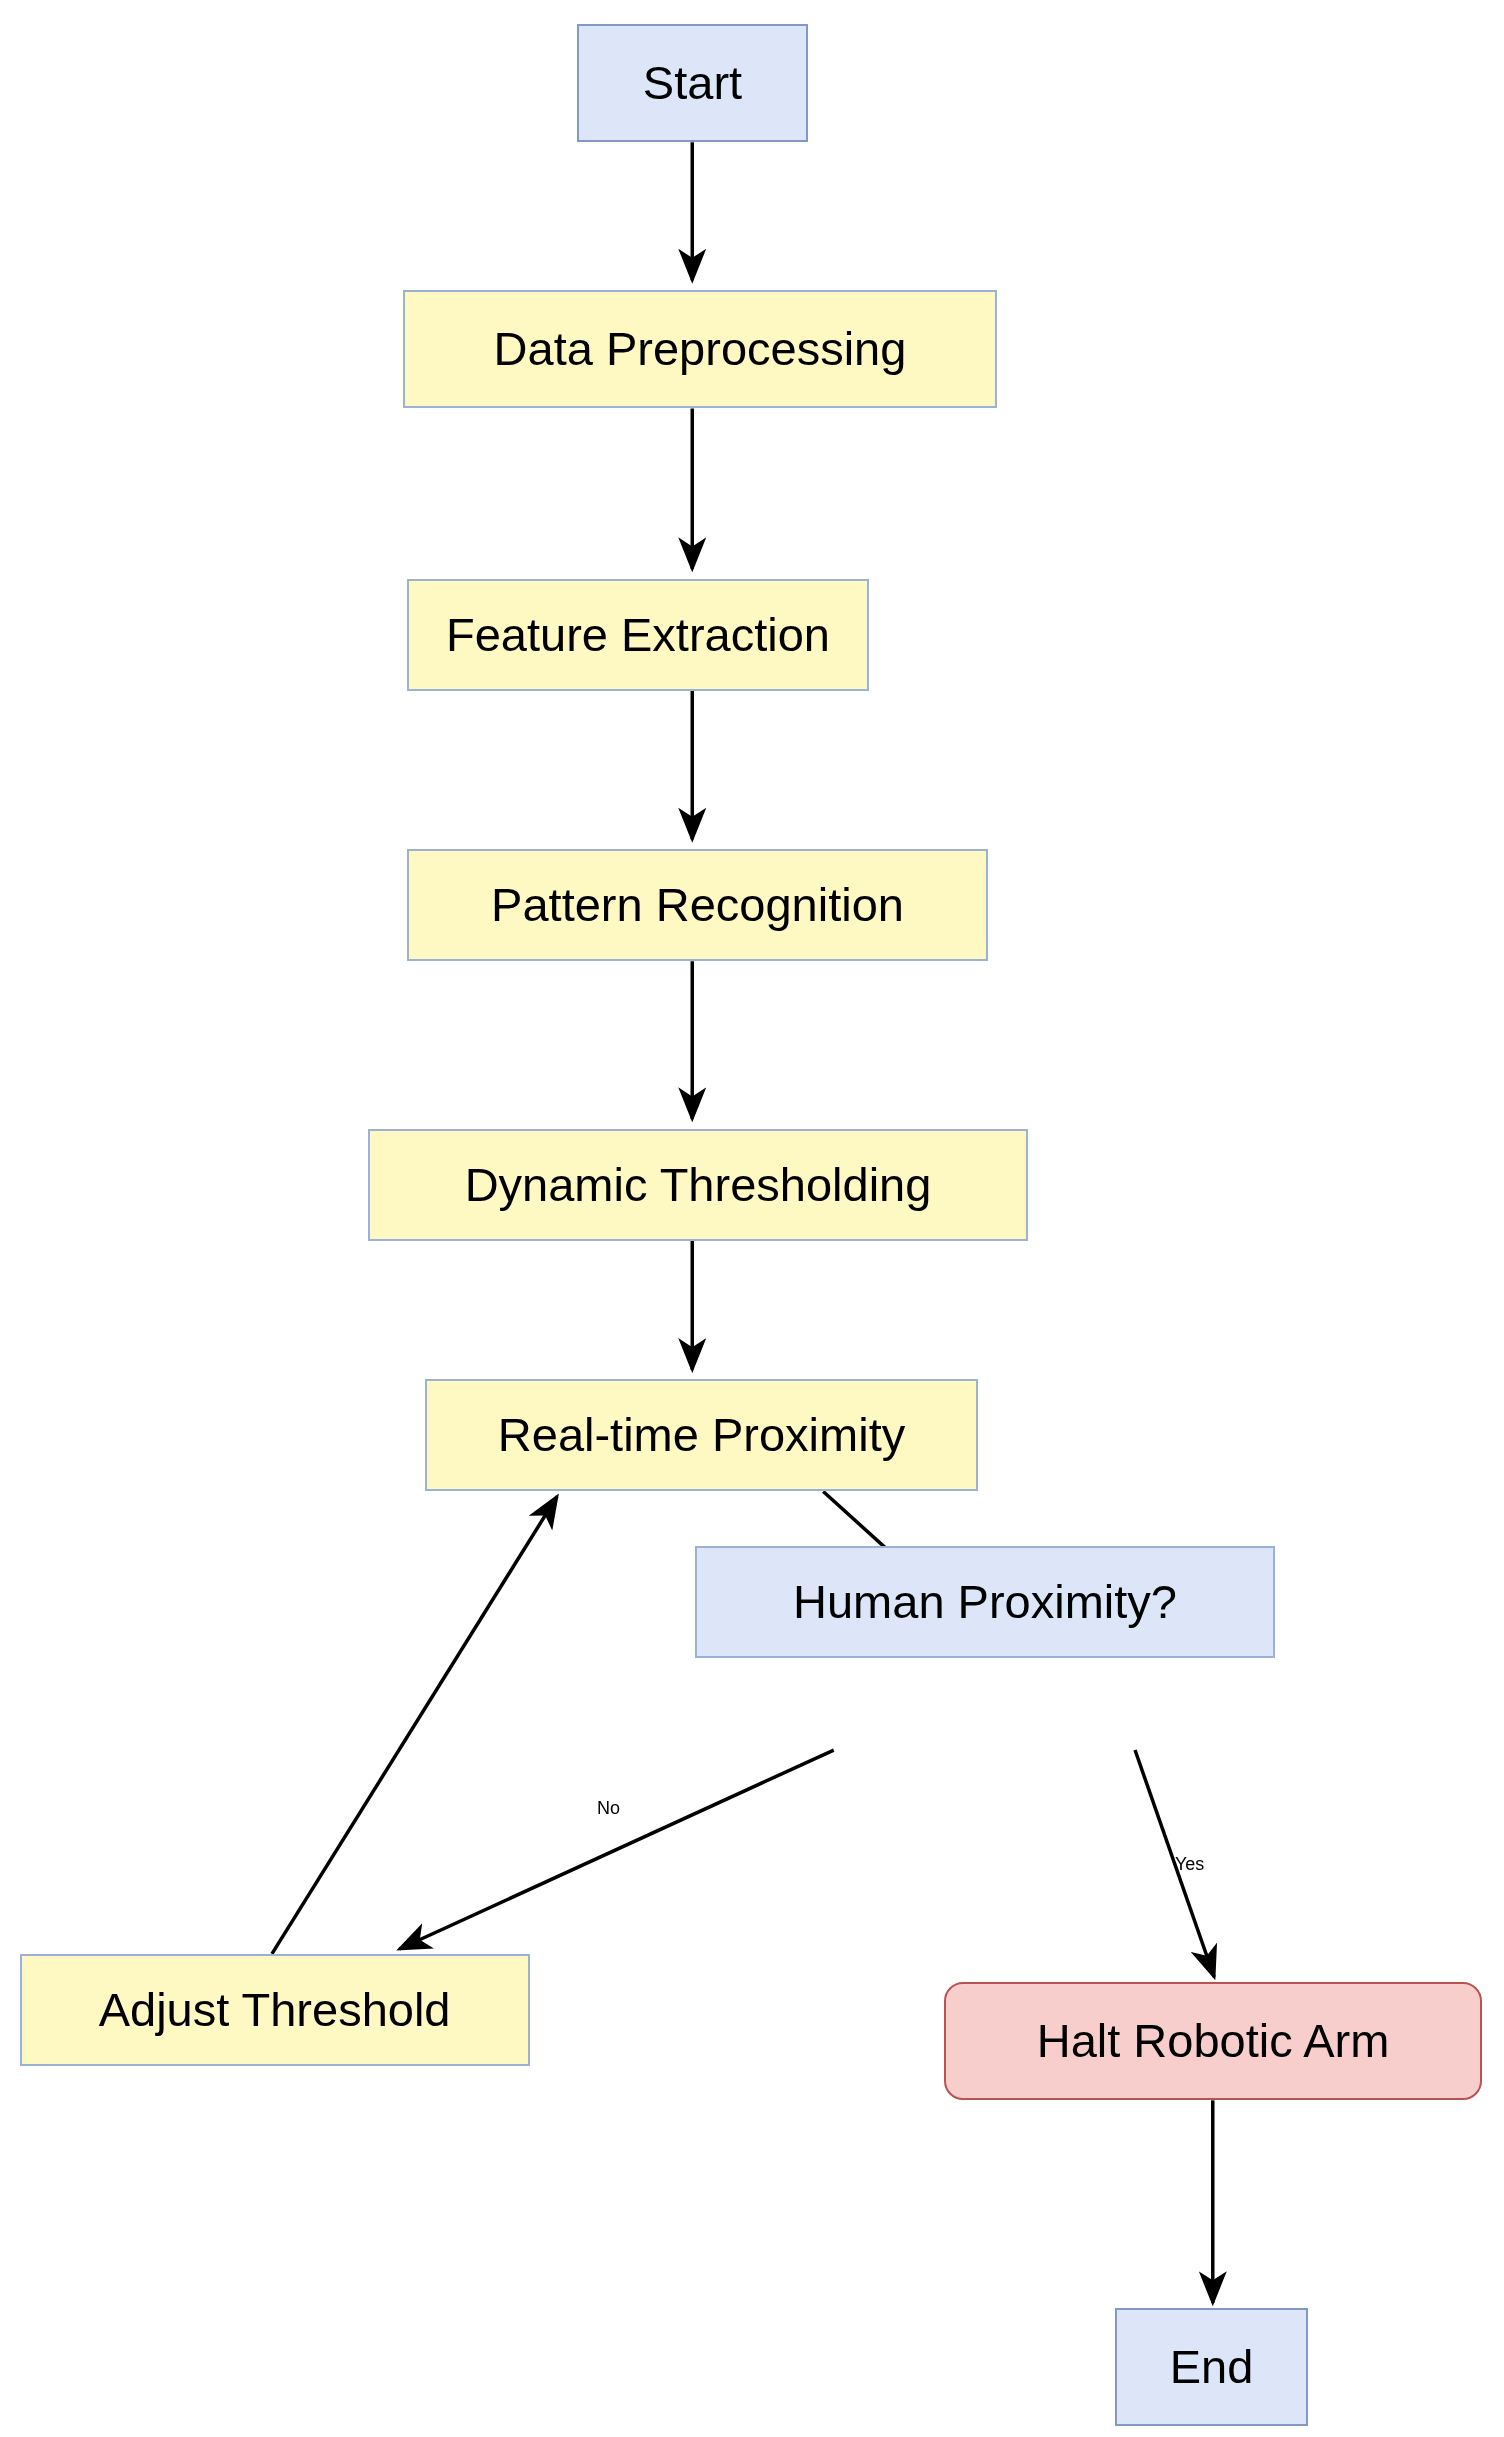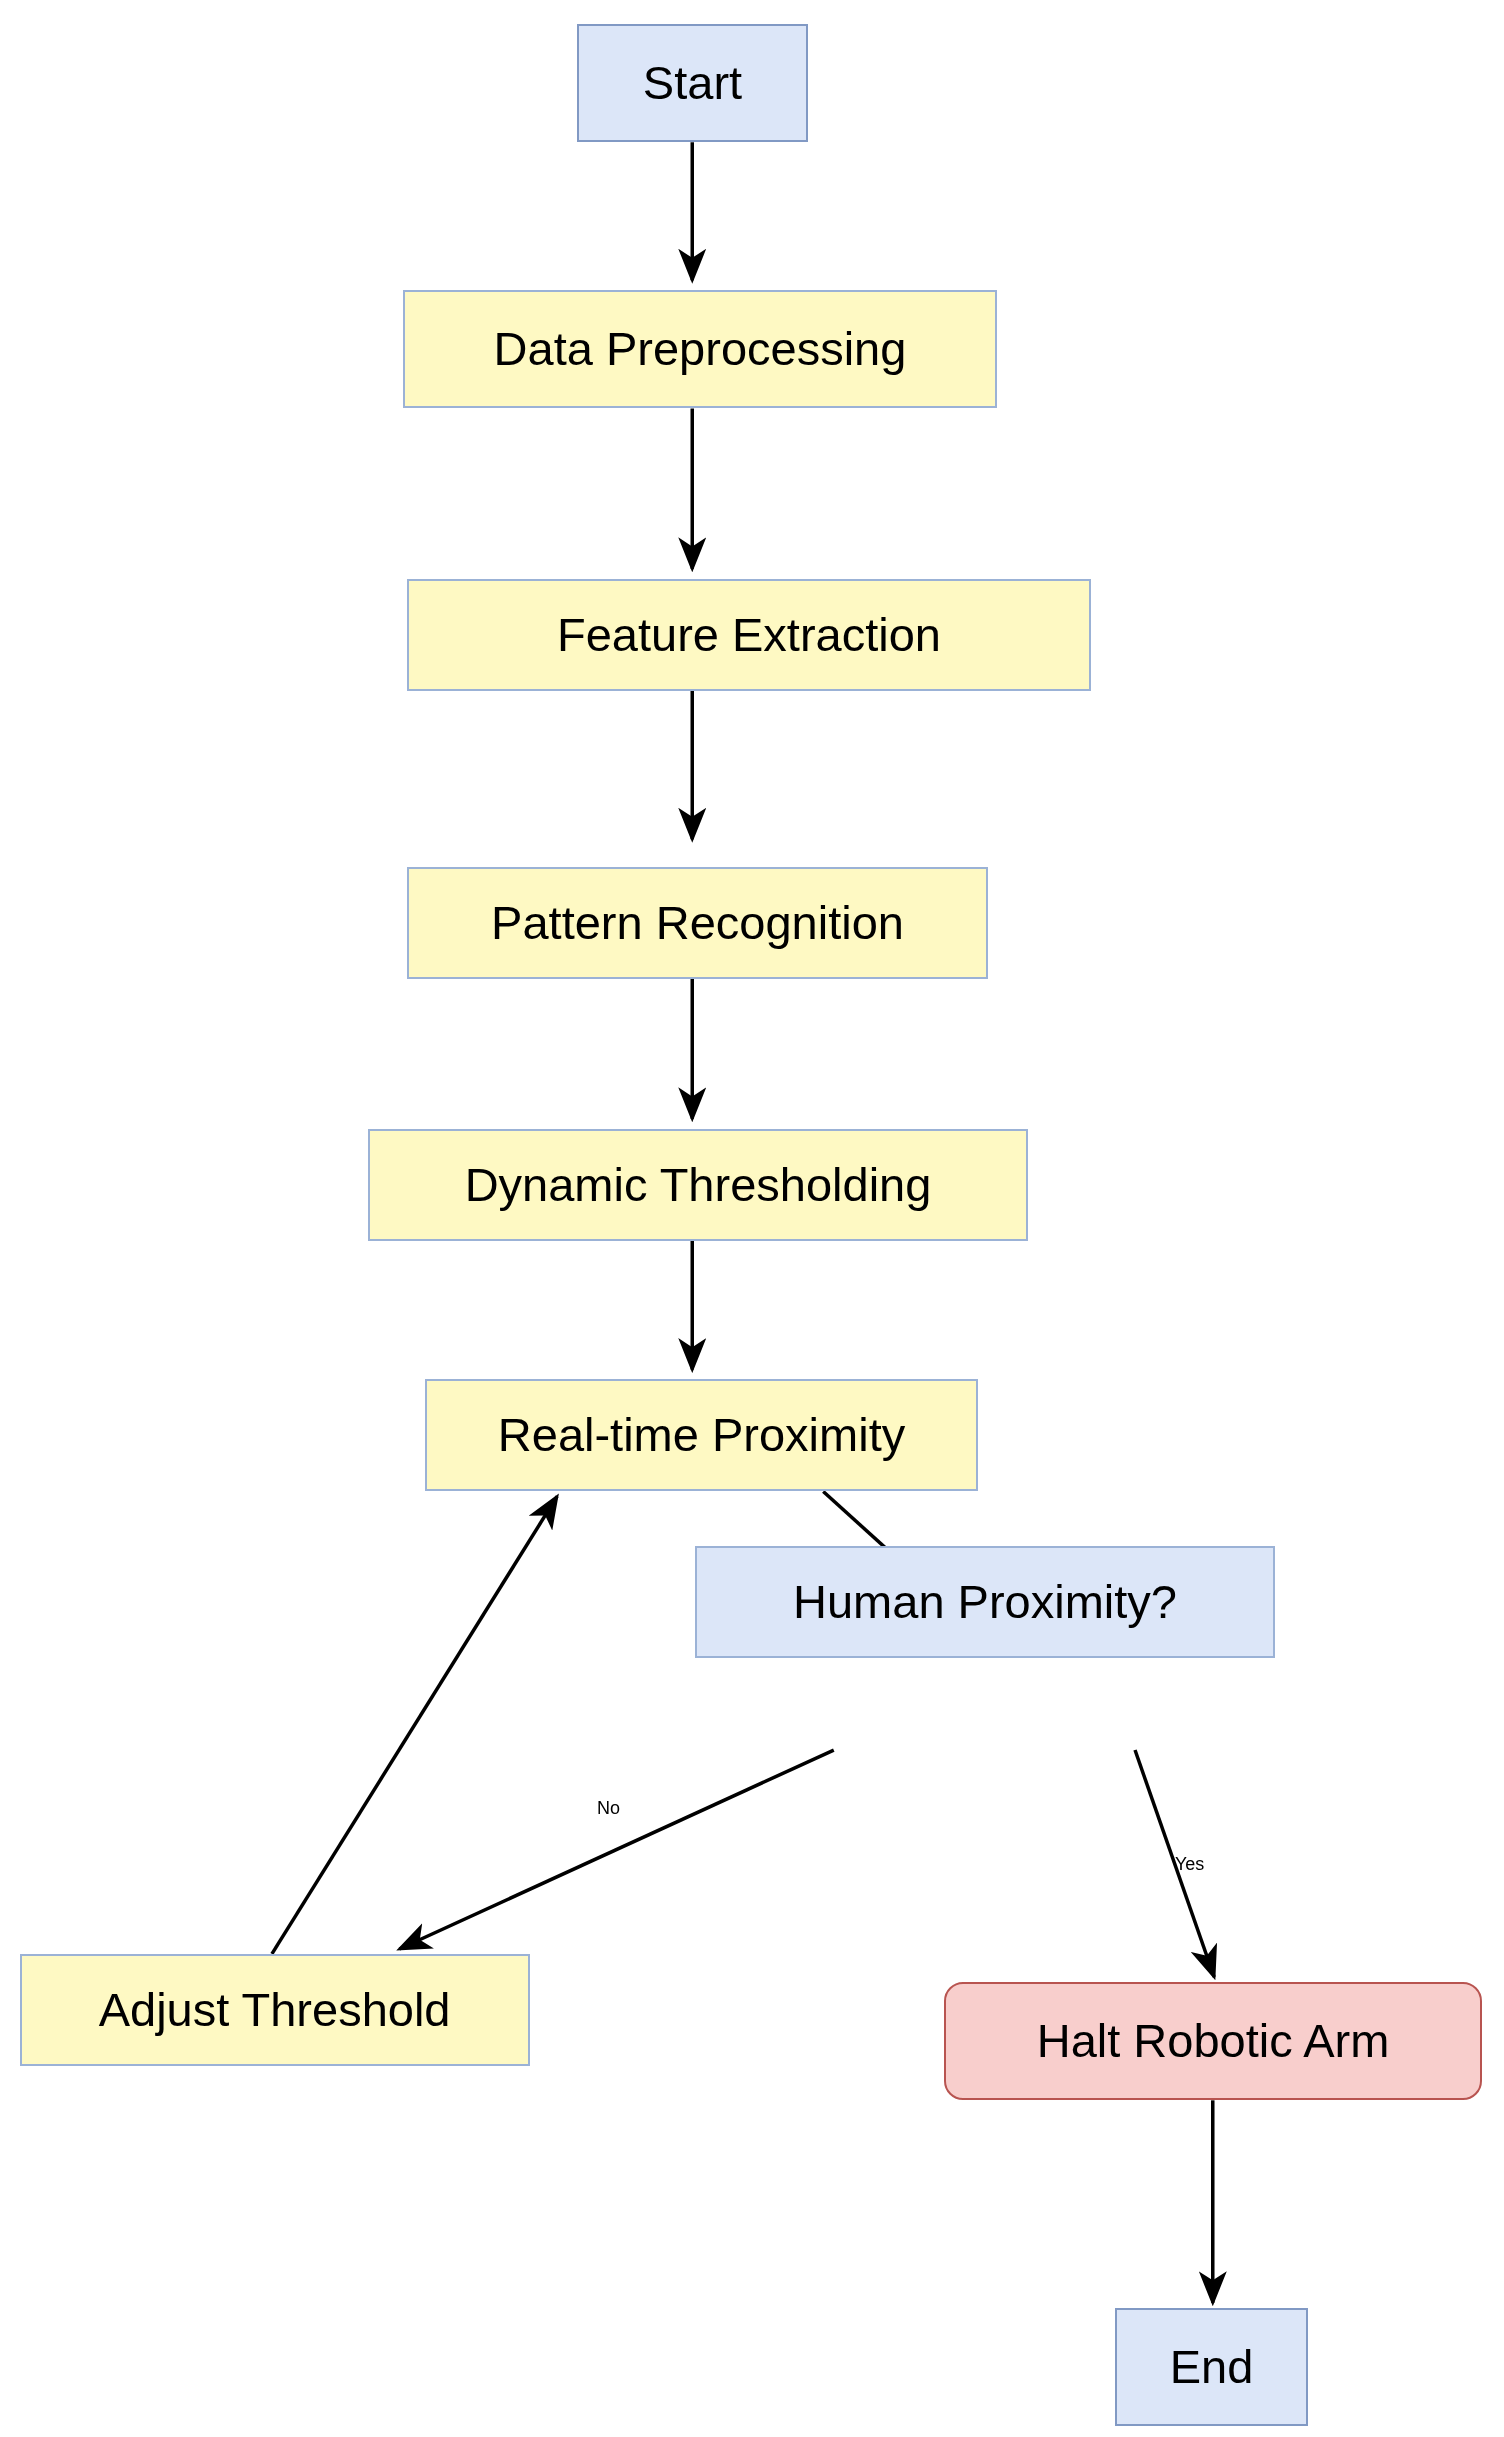--- a/index.html
+++ b/index.html
@@ -94,24 +94,24 @@
       </g>
   </svg>
 
   <div id="nodes-layer">
       <div class="node terminal" style="left: 577px; top: 24px; width: 231px; height: 118px;">
         <span class="node-label">Start</span>
       </div>
       <div class="node process" style="left: 403px; top: 290px; width: 594px; height: 118px;">
         <span class="node-label">Data Preprocessing</span>
       </div>
-      <div class="node process" style="left: 407px; top: 579px; width: 684px; height: 112px;">
+      <div class="node process" style="left: 407px; top: 579px; width: 462px; height: 112px;">
         <span class="node-label">Feature Extraction</span>
       </div>
-      <div class="node process" style="left: 407px; top: 867px; width: 581px; height: 112px; justify-content: center;">
+      <div class="node process" style="left: 407px; top: 849px; width: 581px; height: 112px; justify-content: center;">
         <span class="node-label">Pattern Recognition</span>
       </div>
       <div class="node process" style="left: 368px; top: 1129px; width: 660px; height: 112px;">
         <span class="node-label">Dynamic Thresholding</span>
       </div>
       <div class="node process" style="left: 425px; top: 1379px; width: 553px; height: 112px;">
         <span class="node-label">Real-time Proximity</span>
       </div>
       <div class="node decision" style="left: 695px; top: 1546px; width: 580px; height: 112px;">
         <span class="node-label">Human Proximity?</span>

